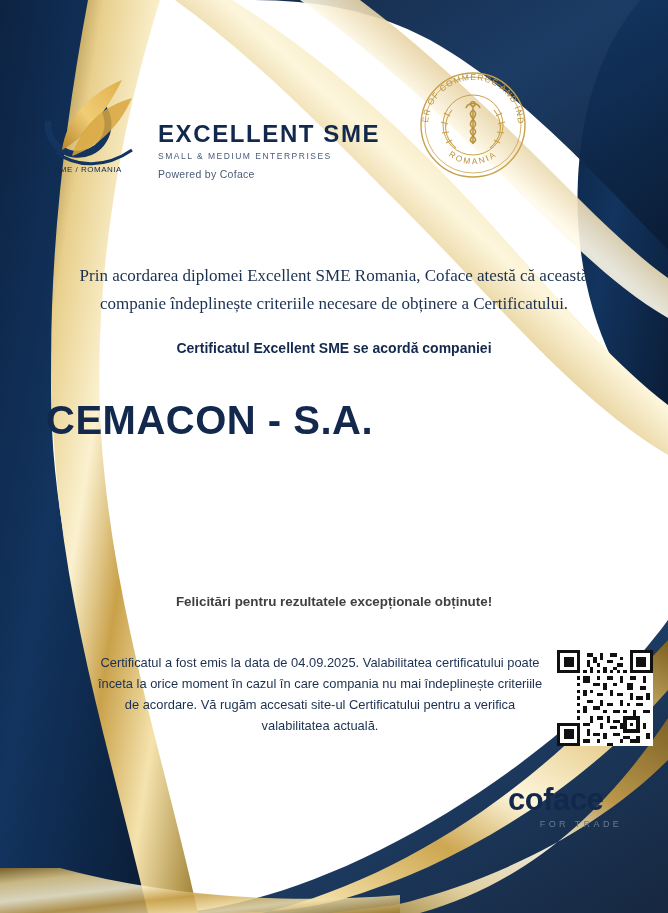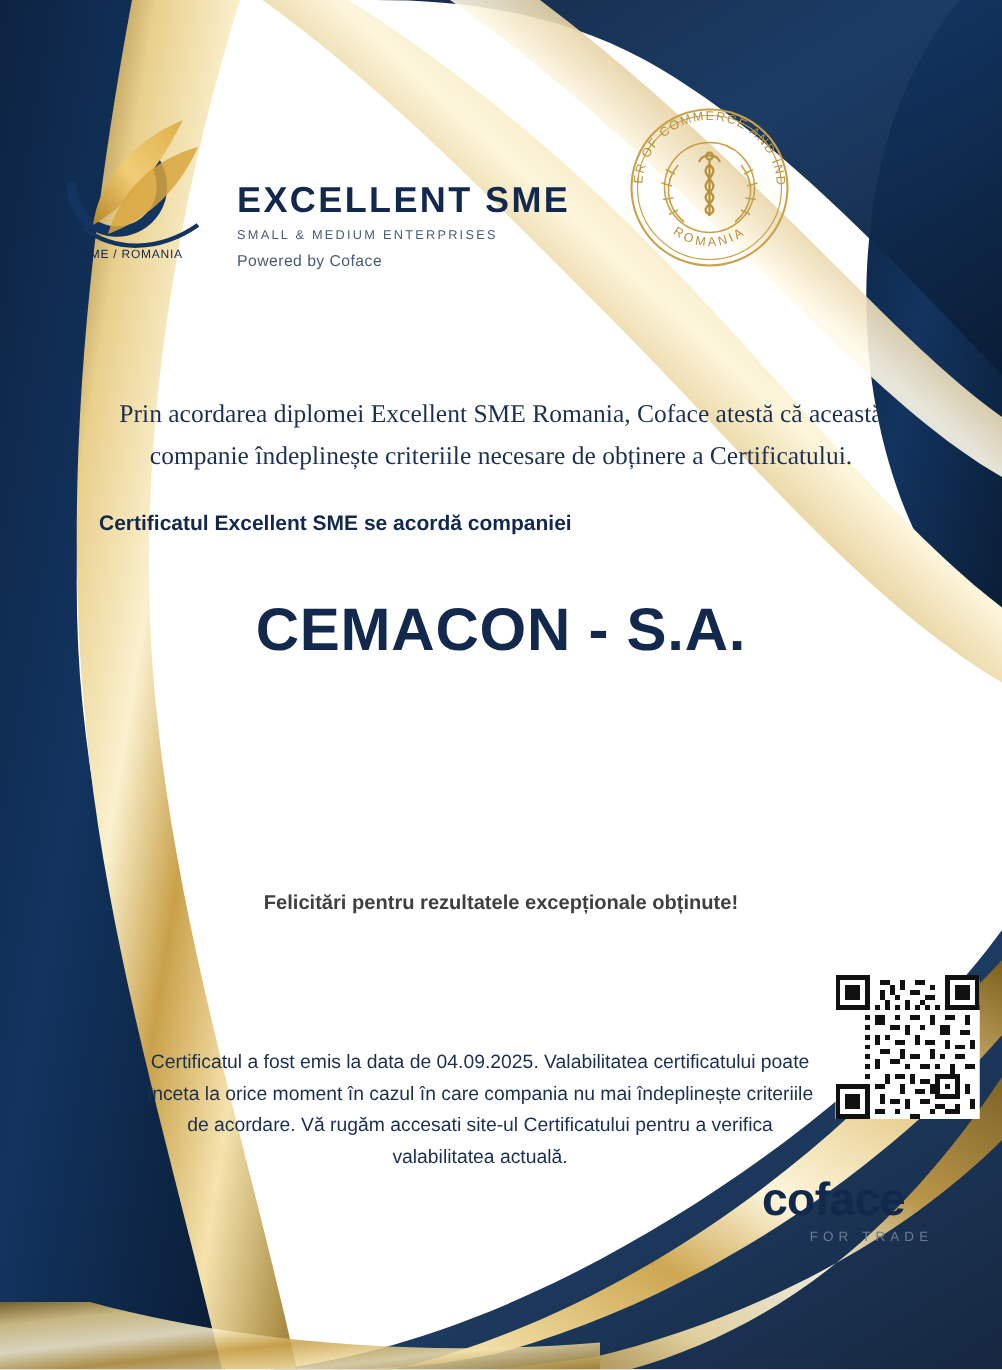--- a/index.html
+++ b/index.html
@@ -95,30 +95,31 @@
     font-size: 17px;
     line-height: 1.65;
     color: #1b3050;
     font-family: Liberation Serif, serif;
   }
   .awarded-to {
     position: absolute;
     top: 340px;
     left: 66px;
     width: 536px;
+    text-align: center;
     font-size: 14px;
     font-weight: bold;
     color: #12284c;
   }
   .company {
     position: absolute;
     top: 398px;
     left: 46px;
     width: 576px;
-    text-align: center;
+    text-align: left;
     font-size: 40px;
     font-weight: bold;
     color: #12284c;
     letter-spacing: 0.5px;
   }
   .congrats {
     position: absolute;
     top: 594px;
     left: 66px;
     width: 536px;
@@ -129,21 +130,20 @@
   }
   .validity {
     position: absolute;
     top: 653px;
     left: 96px;
     width: 448px;
     text-align: center;
     font-size: 12.9px;
     line-height: 1.62;
     color: #1b3050;
-    margin-top: 45px;
   }
   .qr {
     position: absolute;
     left: 557px;
     top: 650px;
     width: 96px;
     height: 96px;
     background: #ffffff;
   }
   .coface {

